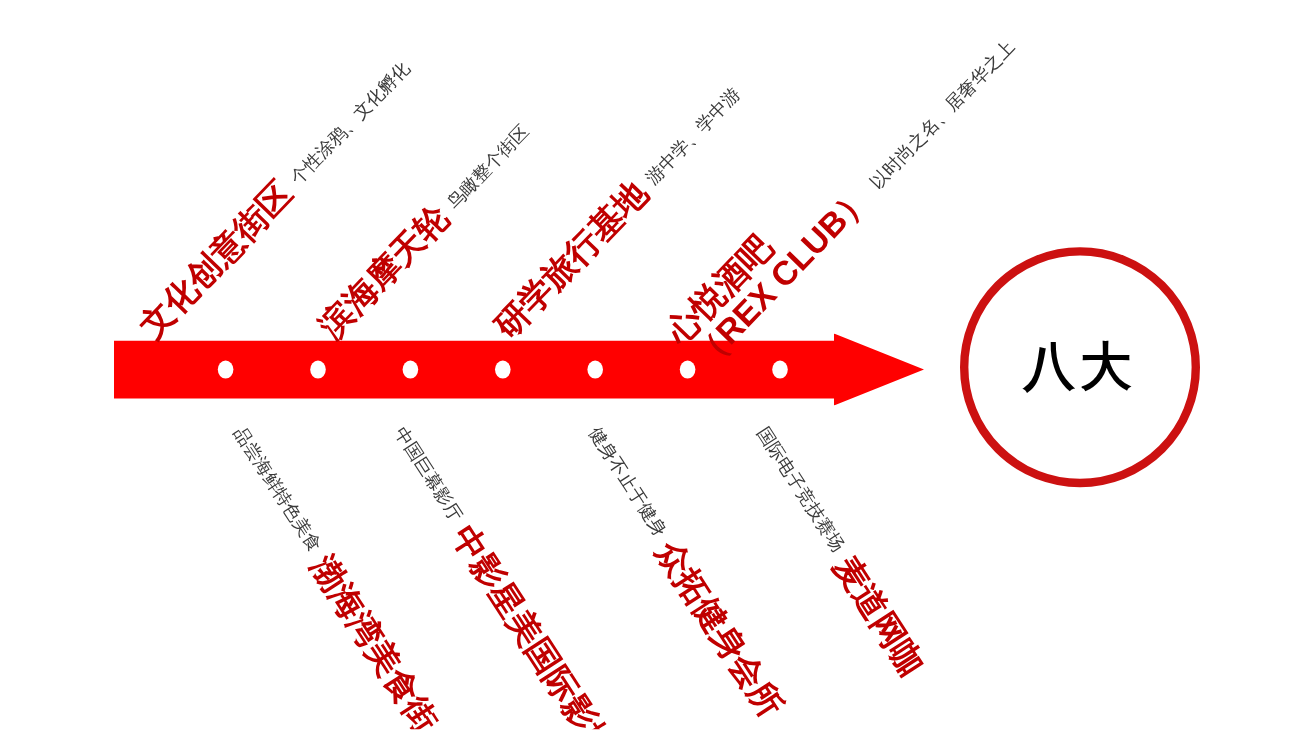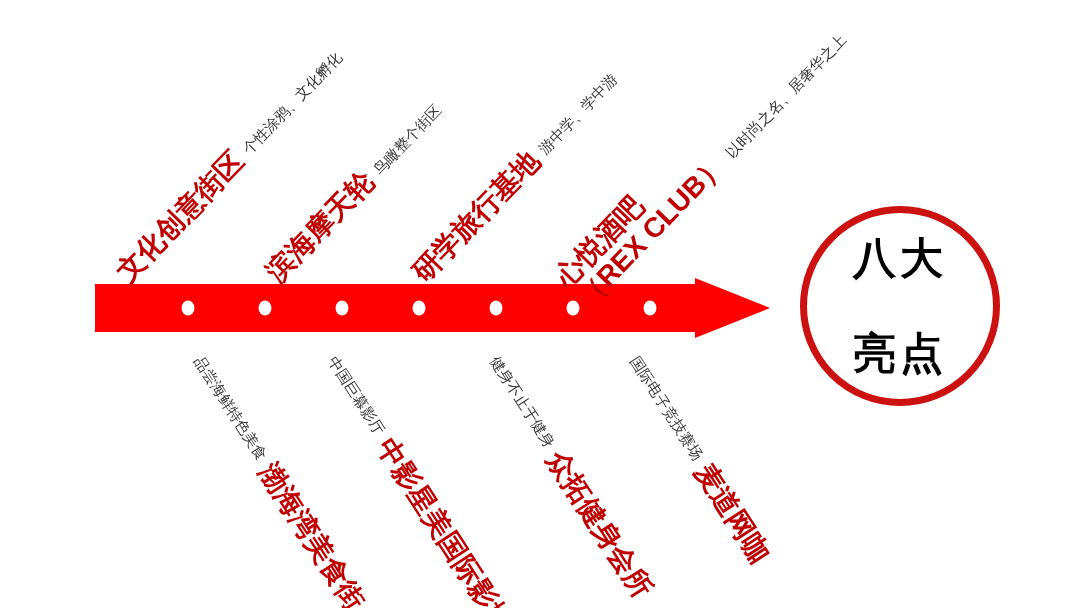--- a/index.html
+++ b/index.html
@@ -115,21 +115,20 @@
         <ellipse cx="324" cy="30" rx="6.5" ry="7.5"></ellipse>
         <ellipse cx="401" cy="30" rx="6.5" ry="7.5"></ellipse>
         <ellipse cx="478" cy="30" rx="6.5" ry="7.5"></ellipse>
         <ellipse cx="555" cy="30" rx="6.5" ry="7.5"></ellipse>
       </g>
     </svg>
   </div>
 
   <div class="badge">
     <span class="badge-line">八大</span>
-    <span class="badge-line">亮点</span>
   </div>
 
   <div class="label top" style="left:122px; top:262px;">
     <div class="stack">
       <span class="title-block">
           <span class="title">文化创意街区</span>
         </span>
       <span class="sub-block">
           <span class="subtitle">个性涂鸦、文化孵化</span>
         </span>

